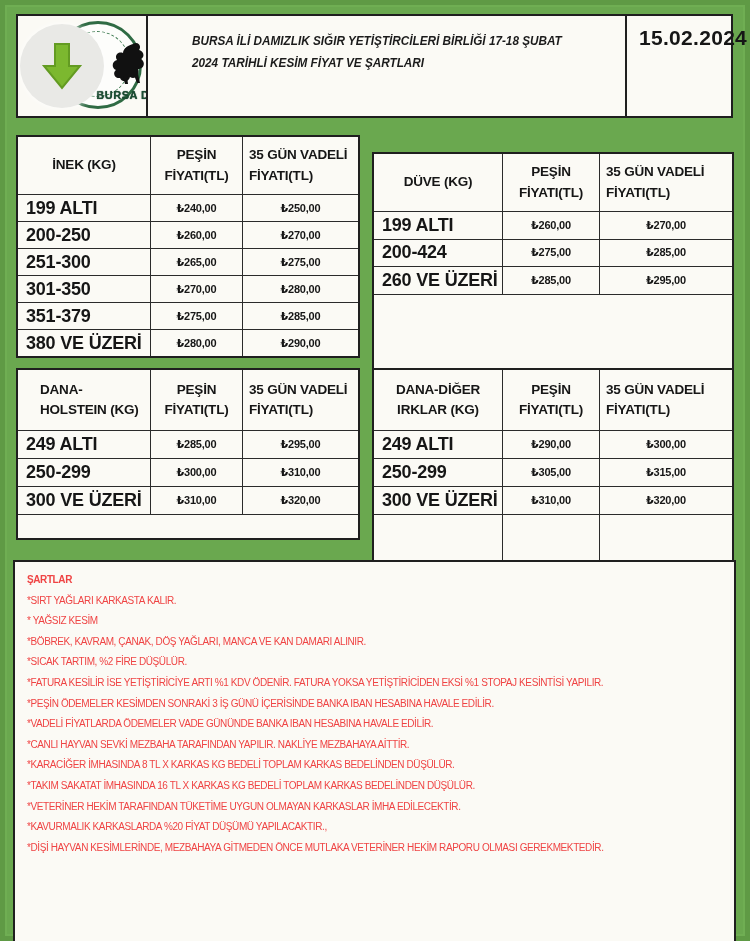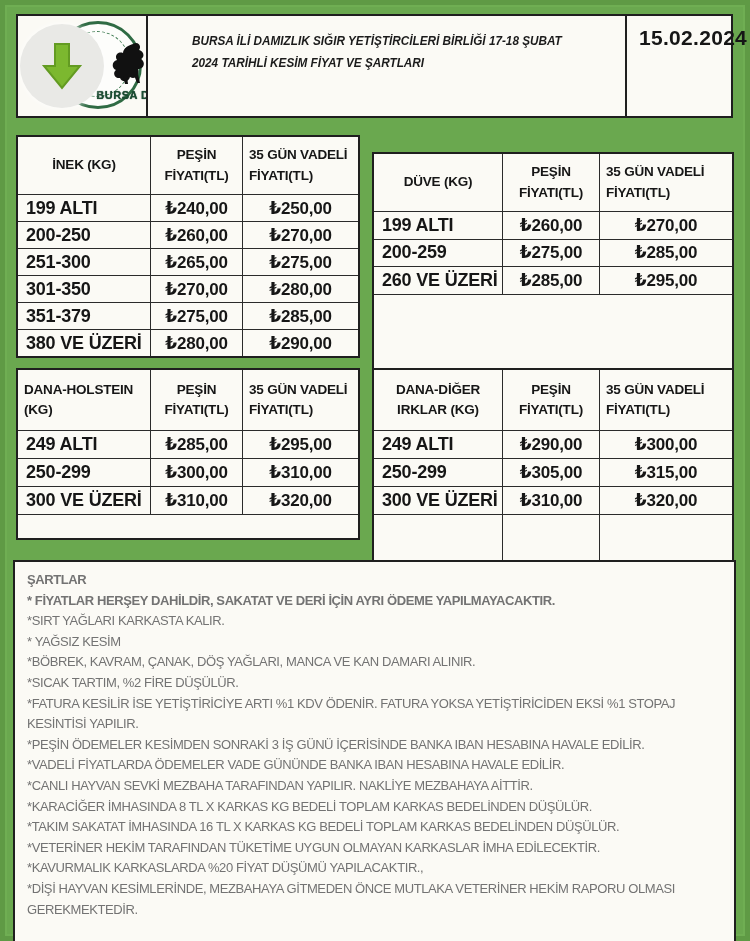--- a/index.html
+++ b/index.html
@@ -42,30 +42,30 @@
   .t-danah{left:16px; top:368px;width:344px;height:172px;grid-template-columns:132px 92px 1fr;
            grid-template-rows:60px 28px 28px 28px 1fr;}
   .t-danad{left:372px;top:368px;width:362px;height:212px;grid-template-columns:128px 97px 1fr;
            grid-template-rows:60px 28px 28px 28px 1fr;}
   .c{display:flex;align-items:center;font-weight:bold;font-size:14px;letter-spacing:-.2px;
      box-sizing:border-box;min-width:0;}
   .bl{border-left:1.5px solid #2b2b2b;}
   .rt{border-top:1.5px solid #2b2b2b;}
   .c.h{font-size:13.5px;line-height:1.5;}
   .c.h.cname{justify-content:center;text-align:center;padding:8px 4px;}
-  .t-danah .c.h.cname{justify-content:flex-start;text-align:left;padding:0 6px;}
+  .t-danah .c.h.cname{justify-content:flex-start;text-align:left;padding:0 6px;margin-left:16px;}
   .c.h.cash-h{justify-content:center;text-align:center;padding:0 2px;}
   .c.h.term-h{justify-content:flex-start;text-align:left;padding:0 6px;}
   .c.lab{justify-content:flex-start;padding-left:8px;font-size:18px;}
-  .c.val{justify-content:center;font-size:17px;}
+  .c.val{justify-content:center;font-size:11px;}
   .fill-merged{grid-column:1 / -1;}
 
   
   .sartlar-box{left:13px;top:560px;width:723px;height:385px;padding:8px 12px;}
-  .s-line{font-size:13px;line-height:20.6px;letter-spacing:-.4px;color:#737373;font-weight:normal;}
+  .s-line{font-size:10px;line-height:20.6px;letter-spacing:-.4px;color:#ef4444;font-weight:normal;}
   .s-line.b{font-weight:bold;}
 </style>
 </head>
 <body>
 
 <div class="box header-box">
   <div class="logo-cell">
     <div class="ring">
       <div class="ring-inner"></div>
       <svg class="cow" width="42" height="44" viewBox="0 0 42 44">
@@ -121,21 +121,21 @@
 
 <div class="box ptable t-duve">
   <div class="c h cname">DÜVE (KG)</div>
   <div class="c h cash-h bl">PEŞİN FİYATI(TL)</div>
   <div class="c h term-h bl">35 GÜN VADELİ FİYATI(TL)</div>
 
   <div class="c lab rt">199 ALTI</div>
   <div class="c val rt bl">₺260,00</div>
   <div class="c val rt bl">₺270,00</div>
 
-  <div class="c lab rt">200-259</div>
+  <div class="c lab rt">200-424</div>
   <div class="c val rt bl">₺275,00</div>
   <div class="c val rt bl">₺285,00</div>
 
   <div class="c lab rt">260 VE ÜZERİ</div>
   <div class="c val rt bl">₺285,00</div>
   <div class="c val rt bl">₺295,00</div>
 
   <div class="c rt fill-merged"></div>
 </div>
 
@@ -176,21 +176,20 @@
   <div class="c val rt bl">₺310,00</div>
   <div class="c val rt bl">₺320,00</div>
 
   <div class="c rt"></div>
   <div class="c rt bl"></div>
   <div class="c rt bl"></div>
 </div>
 
 <div class="box sartlar-box">
   <div class="s-line b">ŞARTLAR</div>
-  <div class="s-line b">* FİYATLAR HERŞEY DAHİLDİR, SAKATAT VE DERİ İÇİN AYRI ÖDEME YAPILMAYACAKTIR.</div>
   <div class="s-line">*SIRT YAĞLARI KARKASTA KALIR.</div>
   <div class="s-line">* YAĞSIZ KESİM</div>
   <div class="s-line">*BÖBREK, KAVRAM, ÇANAK, DÖŞ YAĞLARI, MANCA VE KAN DAMARI ALINIR.</div>
   <div class="s-line">*SICAK TARTIM, %2 FİRE DÜŞÜLÜR.</div>
   <div class="s-line">*FATURA KESİLİR İSE YETİŞTİRİCİYE ARTI %1 KDV ÖDENİR. FATURA YOKSA YETİŞTİRİCİDEN EKSİ %1 STOPAJ KESİNTİSİ YAPILIR.</div>
   <div class="s-line">*PEŞİN ÖDEMELER KESİMDEN SONRAKİ 3 İŞ GÜNÜ İÇERİSİNDE BANKA IBAN HESABINA HAVALE EDİLİR.</div>
   <div class="s-line">*VADELİ FİYATLARDA ÖDEMELER VADE GÜNÜNDE BANKA IBAN HESABINA HAVALE EDİLİR.</div>
   <div class="s-line">*CANLI HAYVAN SEVKİ MEZBAHA TARAFINDAN YAPILIR. NAKLİYE MEZBAHAYA AİTTİR.</div>
   <div class="s-line">*KARACİĞER İMHASINDA 8 TL X KARKAS KG BEDELİ TOPLAM KARKAS BEDELİNDEN DÜŞÜLÜR.</div>
   <div class="s-line">*TAKIM SAKATAT İMHASINDA 16 TL X KARKAS KG BEDELİ TOPLAM KARKAS BEDELİNDEN DÜŞÜLÜR.</div>

